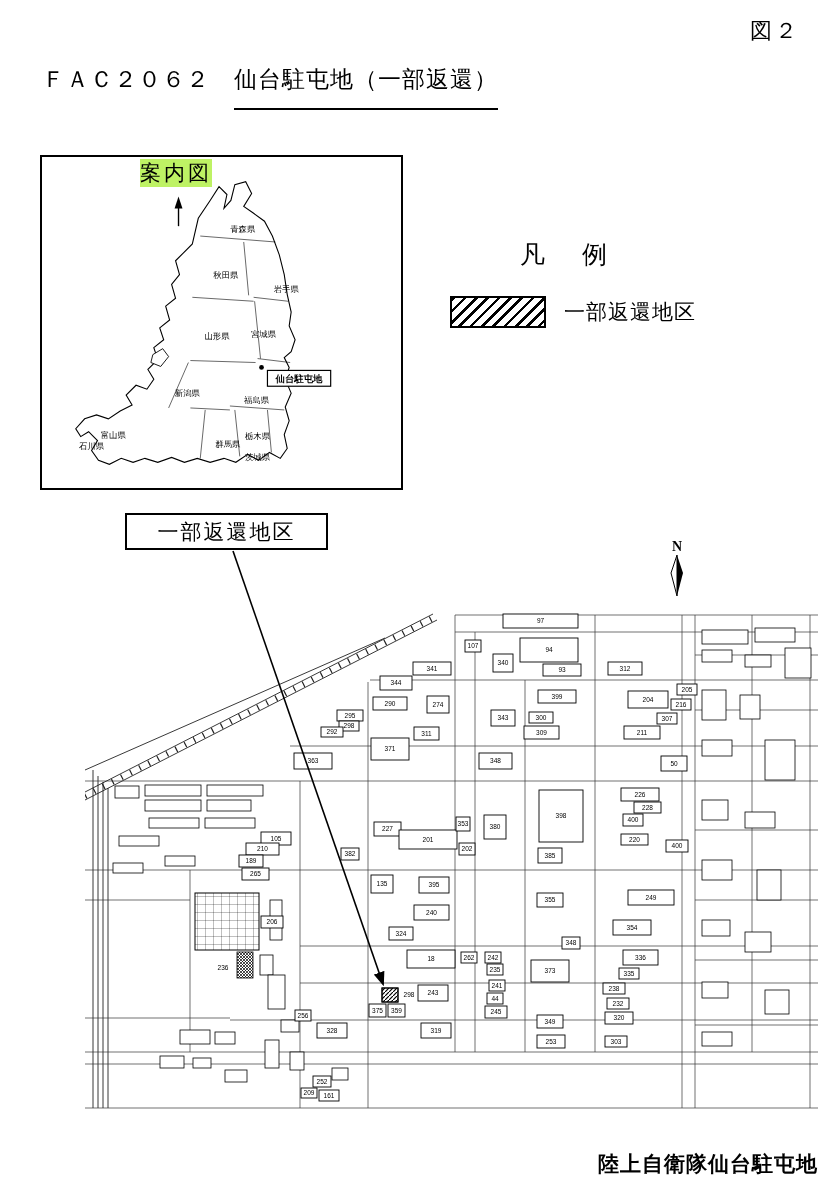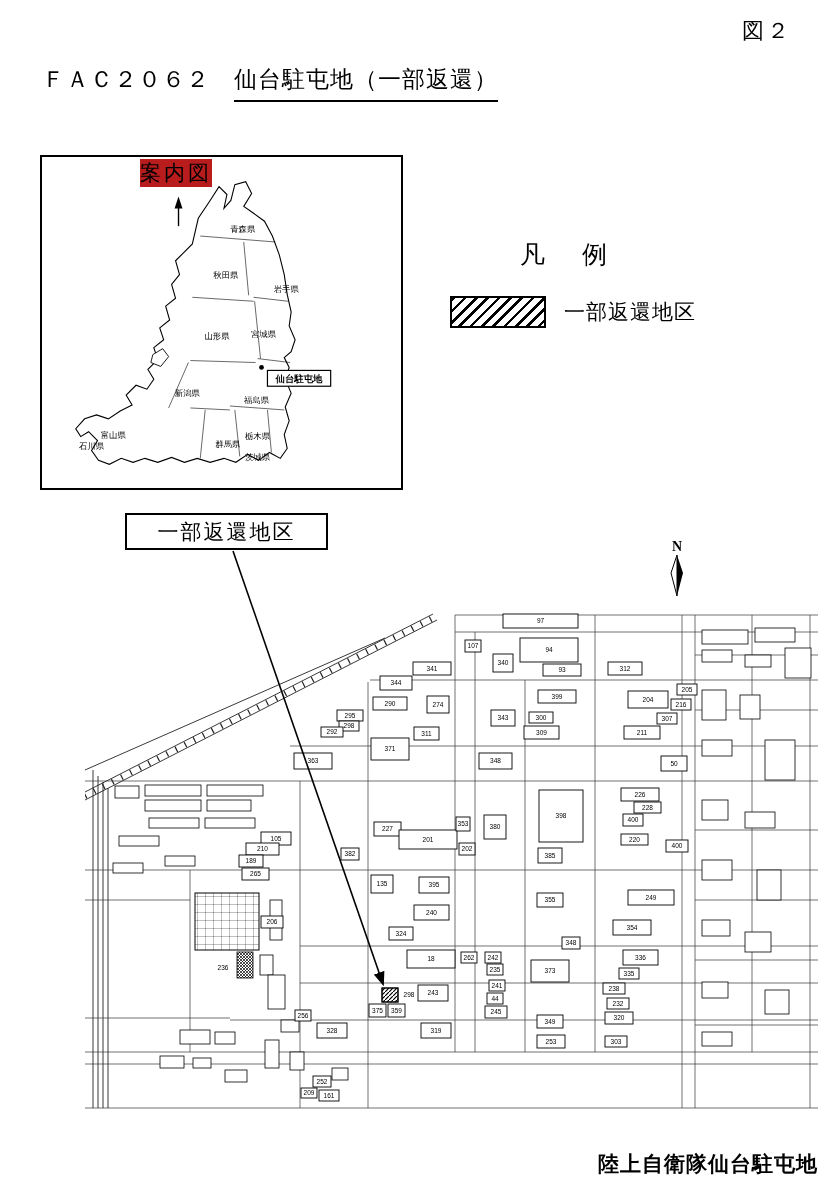--- a/index.html
+++ b/index.html
@@ -1,24 +1,24 @@
 <!DOCTYPE html>
 <html><head>
 <meta charset="utf-8">
 <style>
   html,body{margin:0;padding:0;}
   body{
     width:820px;height:1200px;position:relative;background:#ffffff;color:#000;
     font-family:"Liberation Serif", serif;overflow:hidden;
   }
-  .figure-label{position:absolute;top:16px;right:28px;font-size:22px;letter-spacing:3px;}
+  .figure-label{position:absolute;top:16px;right:20px;font-size:22px;letter-spacing:3px;}
   .page-title{position:absolute;top:64px;left:42px;font-size:23px;letter-spacing:1px;white-space:nowrap;}
-  .page-title .underlined{border-bottom:2px solid #000;padding-bottom:8px;}
+  .page-title .underlined{border-bottom:2px solid #000;padding-bottom:16px;}
   .guide-box{position:absolute;left:40px;top:155px;width:363px;height:335px;border:2px solid #000;box-sizing:border-box;}
-  .guide-title{position:absolute;left:98px;top:2px;font-size:21px;letter-spacing:3px;background:#b91c1c;}
+  .guide-title{position:absolute;left:98px;top:2px;font-size:21px;letter-spacing:3px;background:#bef264;}
   .guide-svg{position:absolute;left:0;top:0;width:100%;height:100%;}
   .guide-svg text{font-family:"Liberation Serif", serif;}
   .legend-title{position:absolute;left:520px;top:238px;font-size:25px;letter-spacing:6px;}
   .legend-item{position:absolute;left:450px;top:296px;display:flex;align-items:center;}
   .legend-swatch{width:96px;height:32px;border:2px solid #000;box-sizing:border-box;
     background:repeating-linear-gradient(135deg,#000 0px,#000 2.5px,#fff 2.5px,#fff 8px);}
   .legend-label{margin-left:18px;font-size:21px;letter-spacing:1px;}
   .callout-box{position:absolute;left:125px;top:513px;width:203px;height:37px;border:2px solid #000;
     box-sizing:border-box;display:flex;align-items:center;justify-content:center;font-size:21px;letter-spacing:2px;}
   .compass{position:absolute;left:652px;top:538px;width:50px;height:62px;}

